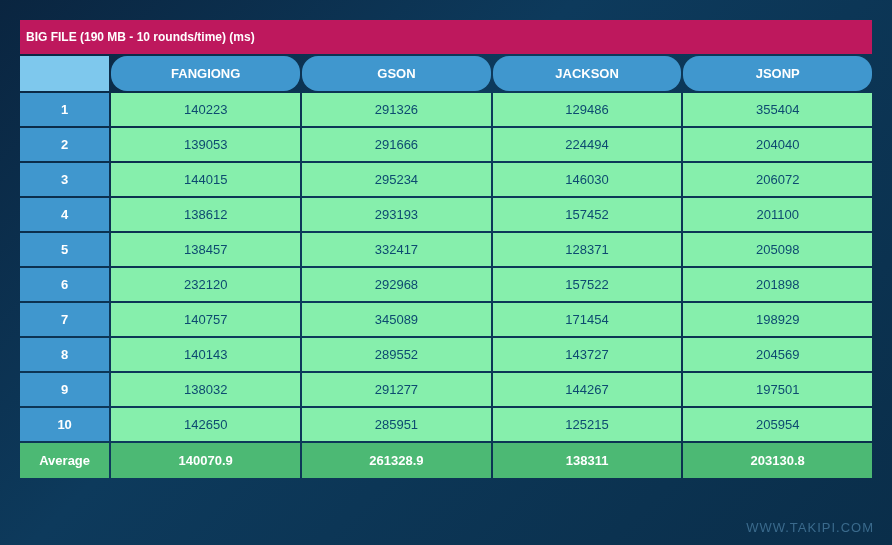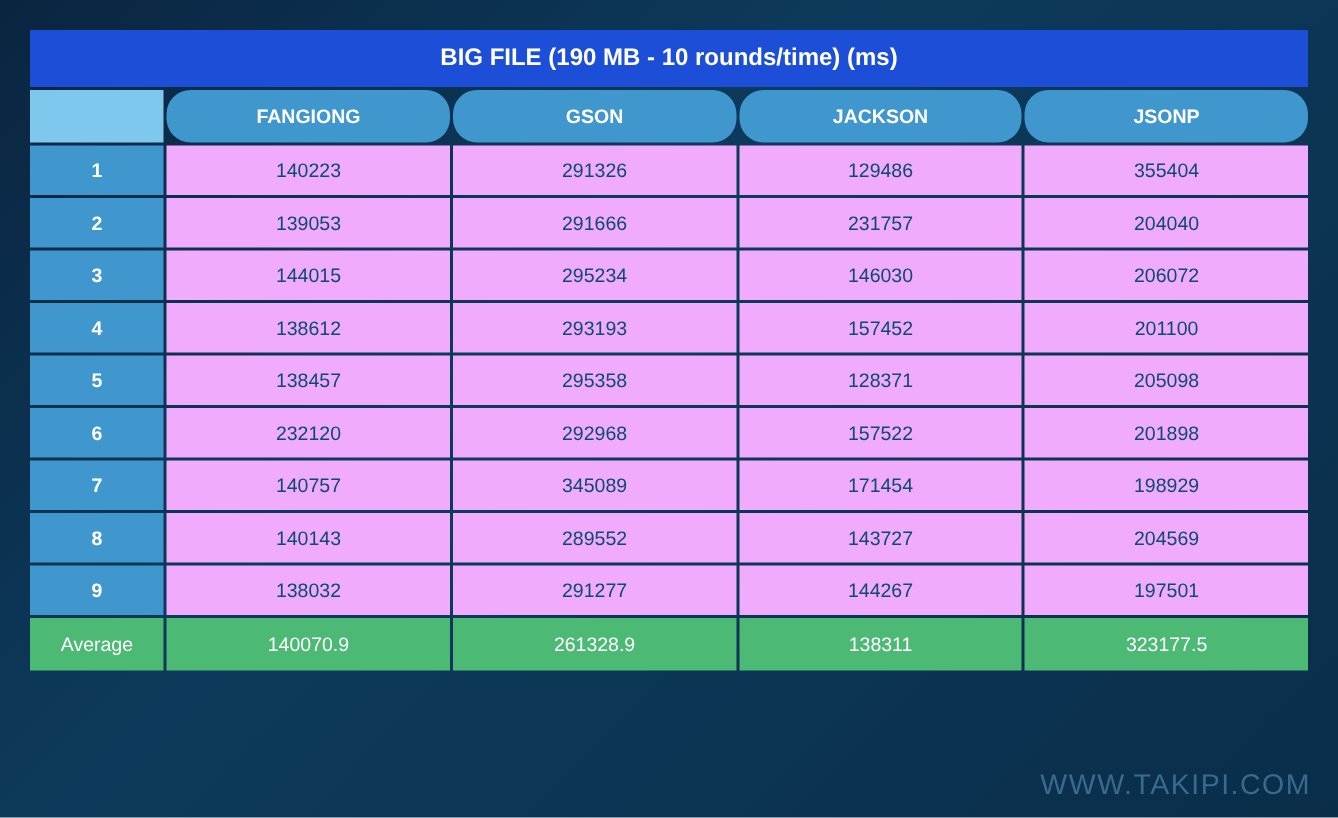--- a/index.html
+++ b/index.html
@@ -10,67 +10,67 @@
       height: 545px;
       padding: 18px 18px 8px 18px;
       position: relative;
     }
     .table {
       width: 100%;
       border-collapse: separate;
       border-spacing: 2px;
     }
     .title-row td {
-      background: #1d4ed8;
+      background: #be185d;
       color: #fff;
       font-weight: bold;
-      text-align: center;
+      text-align: left;
       padding: 10px 6px;
-      font-size: 16px;
+      font-size: 12px;
     }
     .header-row td {
       background: #4097ce;
       color: #fff;
       font-weight: bold;
       text-align: center;
       padding: 10px 6px;
       font-size: 13px;
     }
     .header-row td.rownum-col {
       background: #7ec8ed;
     }
     .data-row td {
-      background: #f0abfc;
+      background: #86efac;
       color: #0d4a70;
       text-align: center;
       padding: 9px 6px;
       font-size: 13px;
     }
     .data-row td.rownum-col {
       color: #fff;
       background: #4097ce;
       font-weight: bold;
       font-size: 13px;
     }
     .avg-row td {
       background: #4cb974;
       color: #fff;
-      font-weight: normal;
+      font-weight: bold;
       text-align: center;
       padding: 10px 6px;
       font-size: 13px;
     }
     .rownum-col { width: 90px; }
     .data-col { width: 192px; border-radius: 16px; }
     .watermark {
       position: absolute;
       bottom: 10px;
       right: 18px;
       color: #3a6a8c;
-      font-size: 19px;
+      font-size: 13px;
       letter-spacing: 1px;
       font-weight: 500;
     }
   </style>
 </head>
 <body>
 
 <table class="table">
   <tbody>
       <tr class="title-row">
@@ -88,41 +88,41 @@
     <td class="rownum-col">1</td>
     <td>140223</td>
     <td>291326</td>
     <td>129486</td>
     <td>355404</td>
   </tr>
   <tr class="data-row">
     <td class="rownum-col">2</td>
     <td>139053</td>
     <td>291666</td>
-    <td>231757</td>
+    <td>224494</td>
     <td>204040</td>
   </tr>
   <tr class="data-row">
     <td class="rownum-col">3</td>
     <td>144015</td>
     <td>295234</td>
     <td>146030</td>
     <td>206072</td>
   </tr>
   <tr class="data-row">
     <td class="rownum-col">4</td>
     <td>138612</td>
     <td>293193</td>
     <td>157452</td>
     <td>201100</td>
   </tr>
   <tr class="data-row">
     <td class="rownum-col">5</td>
     <td>138457</td>
-    <td>295358</td>
+    <td>332417</td>
     <td>128371</td>
     <td>205098</td>
   </tr>
   <tr class="data-row">
     <td class="rownum-col">6</td>
     <td>232120</td>
     <td>292968</td>
     <td>157522</td>
     <td>201898</td>
   </tr>
@@ -140,24 +140,31 @@
     <td>143727</td>
     <td>204569</td>
   </tr>
   <tr class="data-row">
     <td class="rownum-col">9</td>
     <td>138032</td>
     <td>291277</td>
     <td>144267</td>
     <td>197501</td>
   </tr>
+  <tr class="data-row">
+    <td class="rownum-col">10</td>
+    <td>142650</td>
+    <td>285951</td>
+    <td>125215</td>
+    <td>205954</td>
+  </tr>
 
   <tr class="avg-row">
     <td class="rownum-col">Average</td>
     <td>140070.9</td>
     <td>261328.9</td>
     <td>138311</td>
-    <td>323177.5</td>
+    <td>203130.8</td>
   </tr>
 </tbody>
   </table>
 
 <div class="watermark">WWW.TAKIPI.COM</div>
 
 </body></html>

